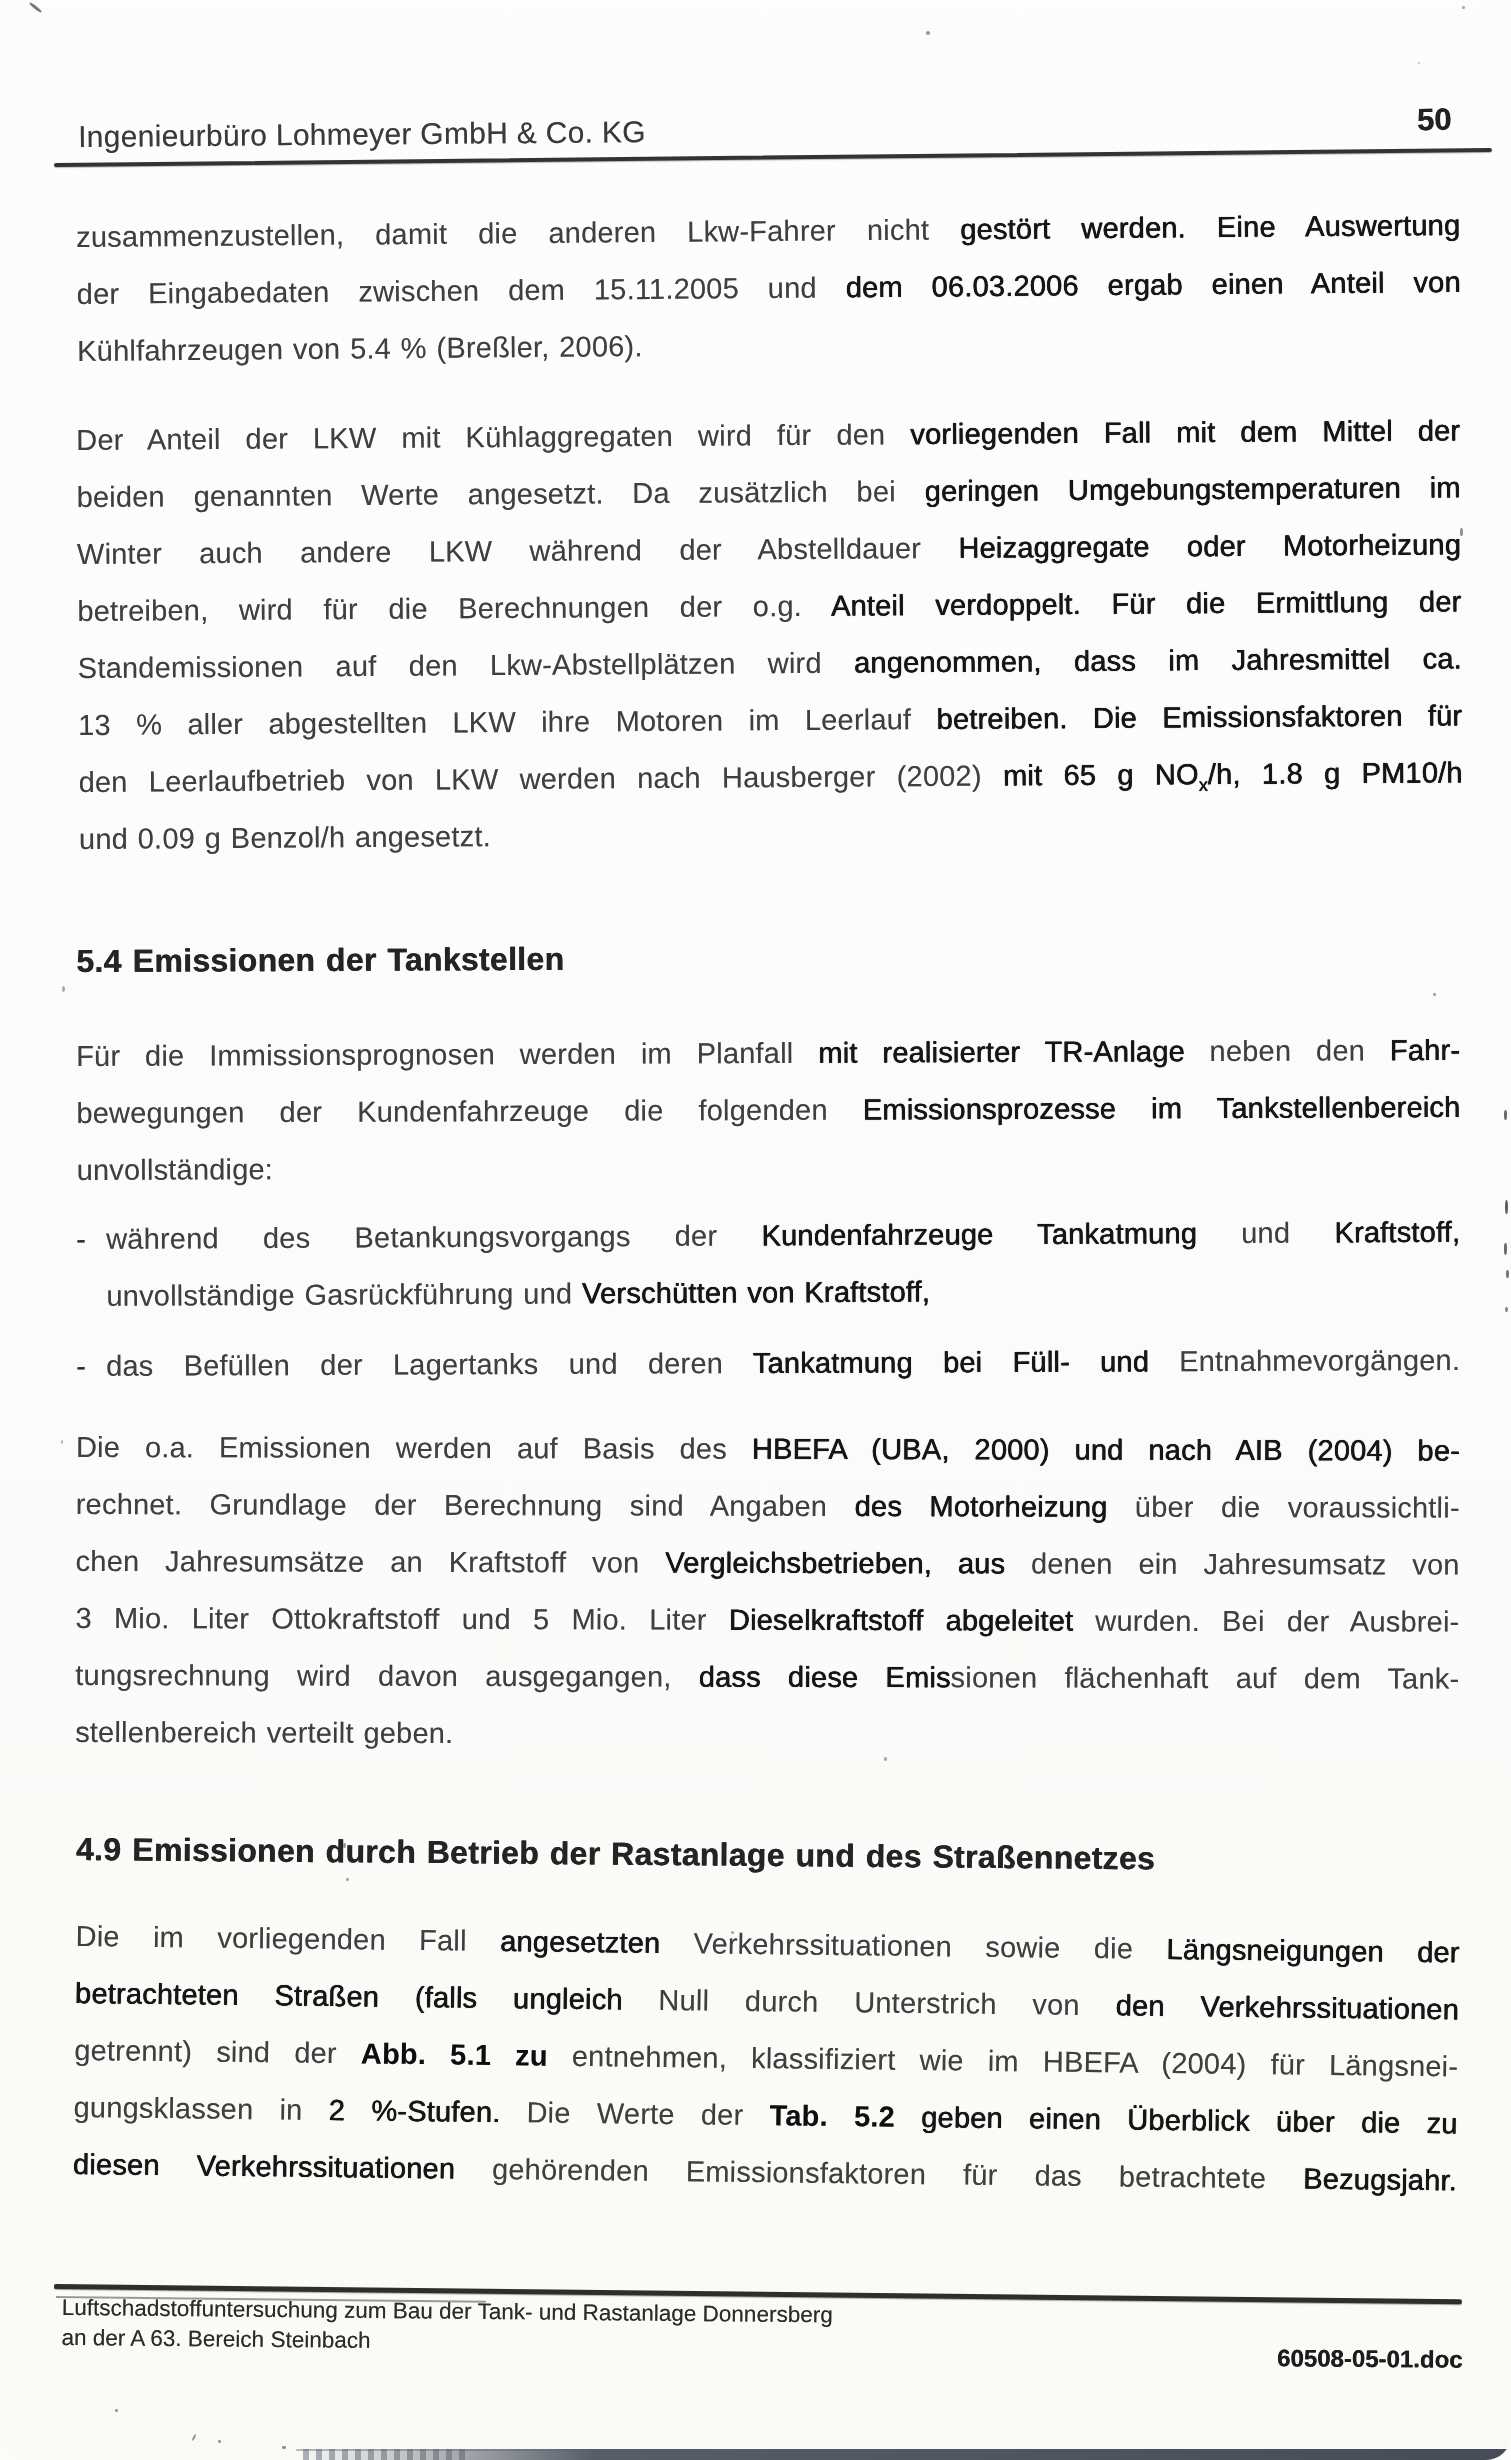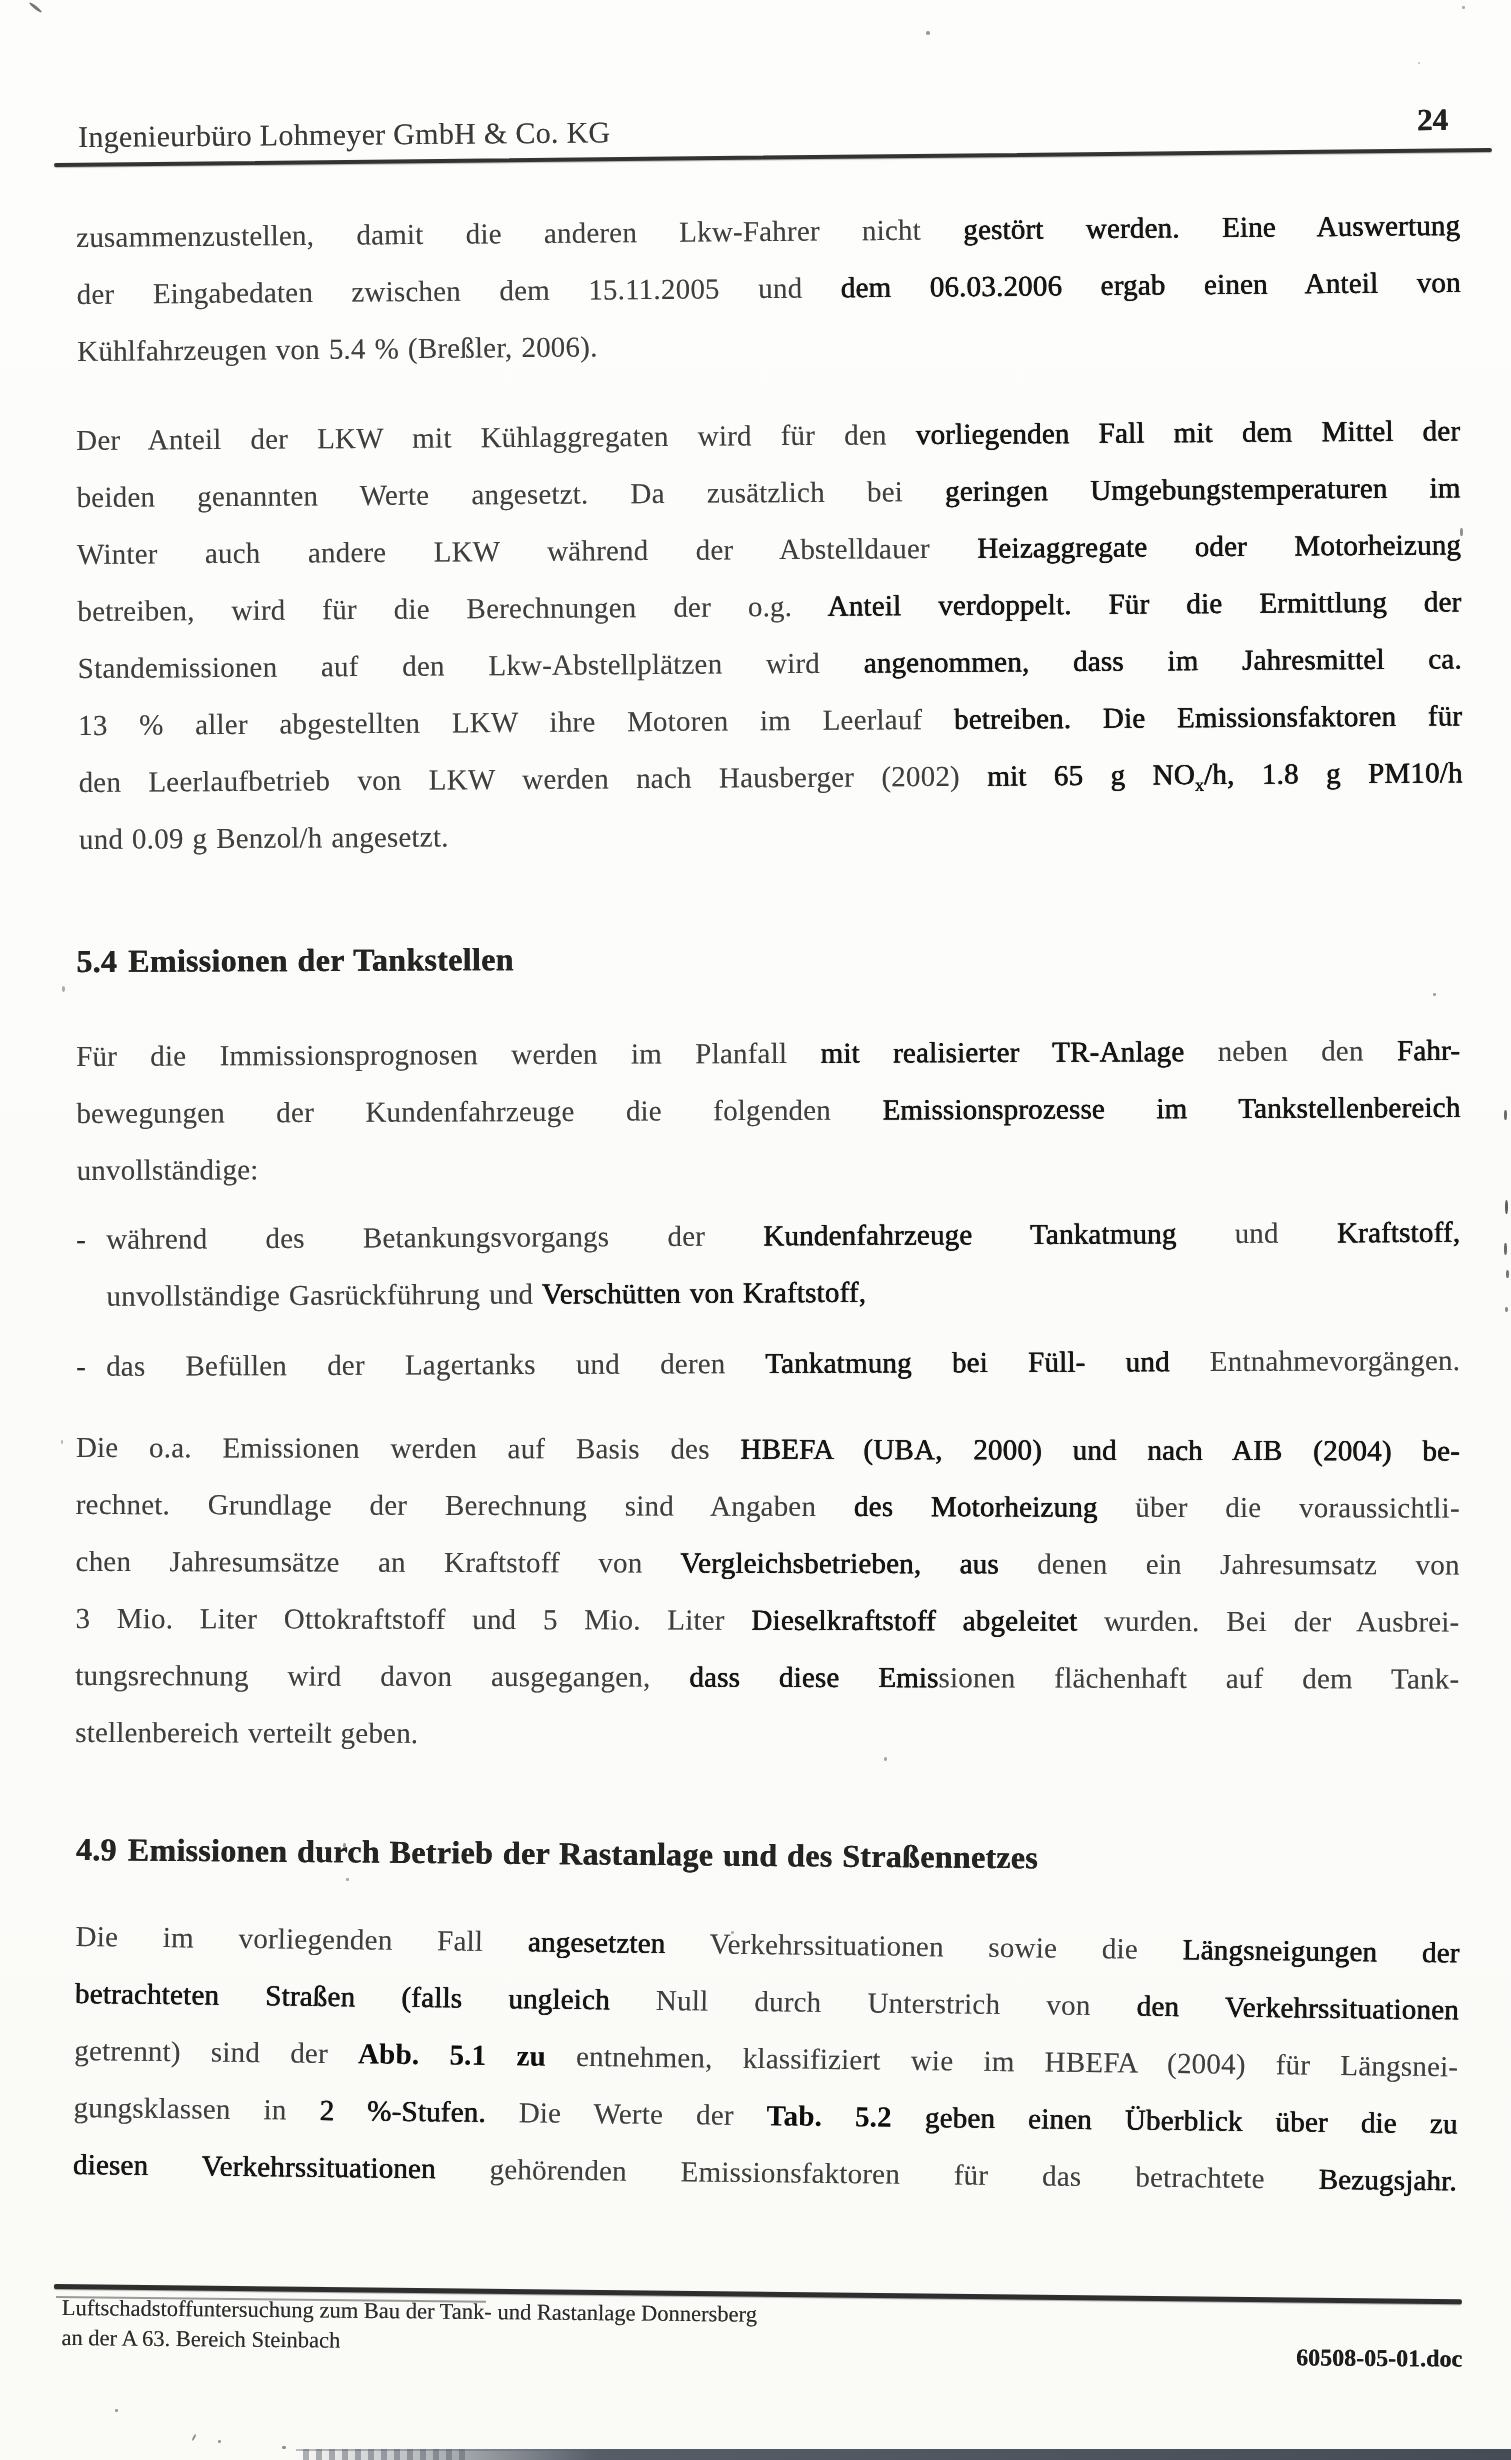--- a/index.html
+++ b/index.html
@@ -2,22 +2,23 @@
 <html lang="de"><head>
 <meta charset="utf-8">
 <title>Scan – Seite 28</title>
 <style>
   html,body{margin:0;padding:0;background:#fcfcfa;}
   .page{
     position:relative;
     width:1511px;height:2460px;
     background:linear-gradient(180deg,#fdfdfb 0%,#fbfbf9 60%,#fafaf7 100%);
     overflow:hidden;
-    font-family:Liberation Serif, serif;
+    font-family:Liberation Sans, sans-serif;
     color:#3f3f3f;
+    border-radius:25px;
   }
   
   .header-company{
     position:absolute;left:78px;top:120px;
     font-size:30px;color:#3a3a3a;letter-spacing:.3px;
     text-shadow:0 0 .4px rgba(40,40,40,.55);
     transform:rotate(-.5deg);transform-origin:0 0;white-space:nowrap;
   }
   .page-number{
     position:absolute;left:1417px;top:102px;
@@ -81,21 +82,21 @@
       linear-gradient(180deg, rgba(120,128,140,.5) 0 2px, transparent 2px) 0 0/100% 100% no-repeat;
   }
   .speck{position:absolute;background:#8a8a8a;border-radius:45%;}
 </style>
 </head>
 <body>
 
 <div class="page">
 
   <div class="header-company">Ingenieurbüro Lohmeyer GmbH &amp; Co. KG</div>
-  <div class="page-number">24</div>
+  <div class="page-number">50</div>
   <div class="header-rule"></div>
 
   <div id="doc-body">
       <div class="block paragraph" style="top: 209px; transform: rotate(-0.5deg);">
         <div class="line"><span>zusammenzustellen, damit die anderen Lkw-Fahrer nicht </span><span class="d">gestört werden. Eine Auswertung</span></div>
         <div class="line"><span>der Eingabedaten zwischen dem 15.11.2005 und </span><span class="d">dem 06.03.2006 ergab einen Anteil von</span></div>
         <div class="line left-last"><span>Kühlfahrzeugen von 5.4 % (Breßler, 2006).</span></div>
       </div>
       <div class="block paragraph" style="top: 412px; transform: rotate(-0.4deg);">
         <div class="line"><span>Der Anteil der LKW mit Kühlaggregaten wird für den </span><span class="d">vorliegenden Fall mit dem Mittel der</span></div>

